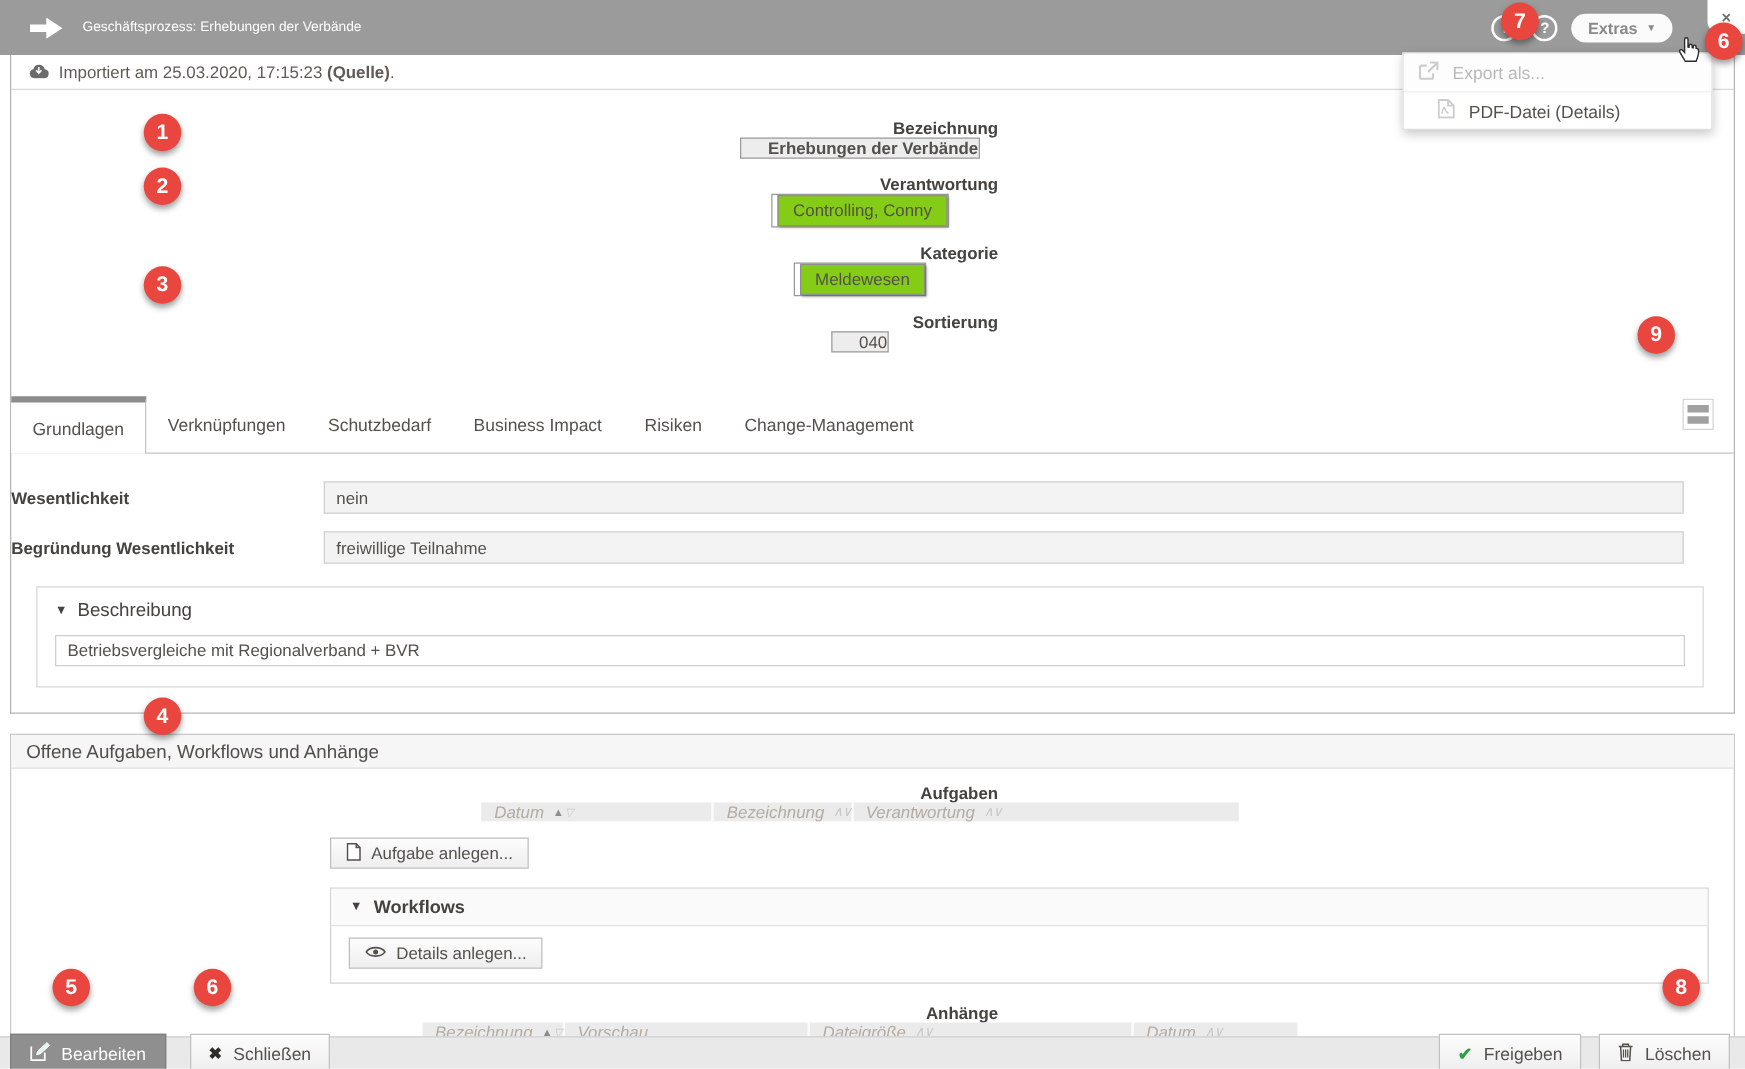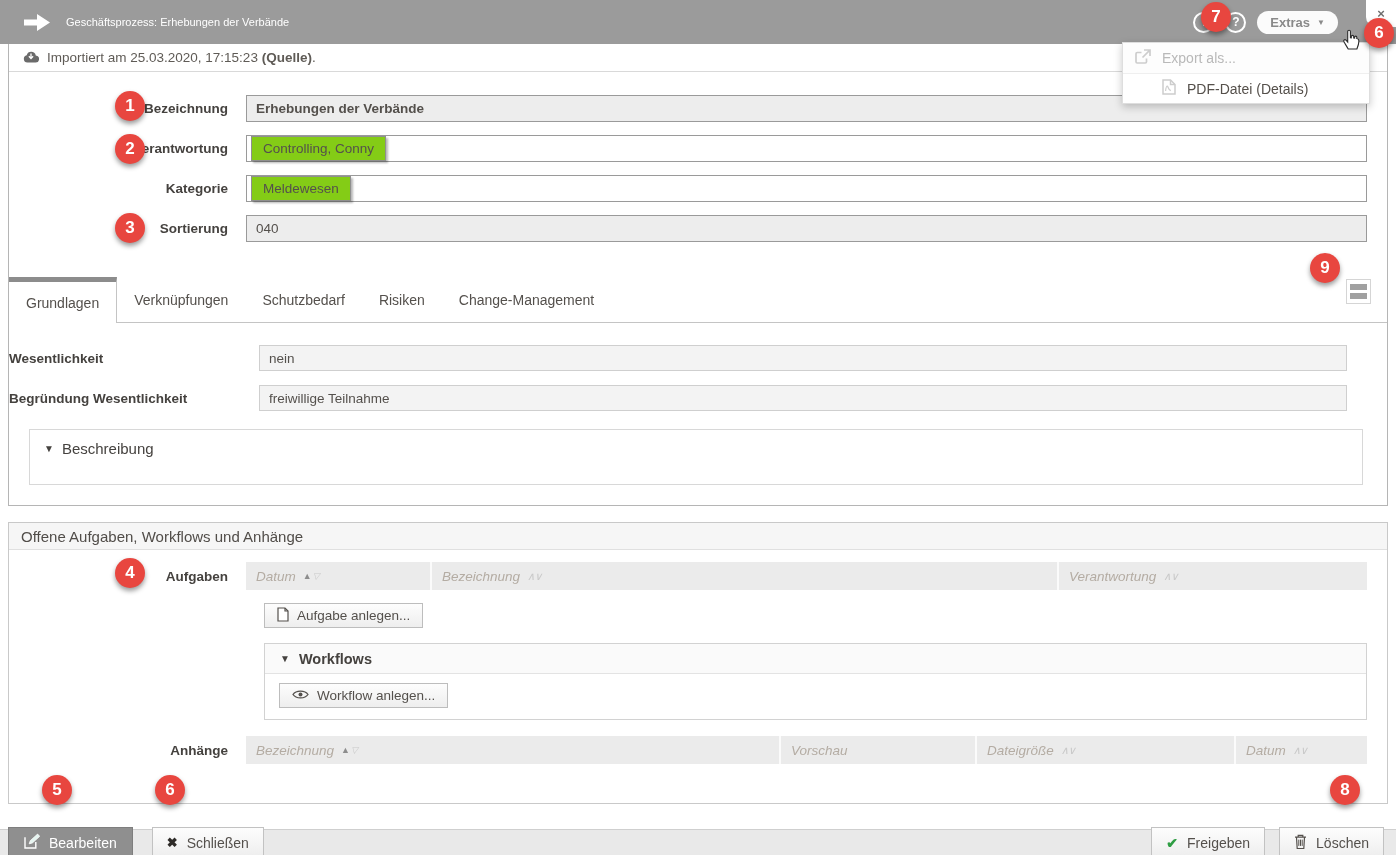--- a/index.html
+++ b/index.html
@@ -19,31 +19,31 @@
     align-items:center; gap:7px; color:#8a8a8a; font-weight:bold; font-size:13px; cursor:pointer; }
   .extras-caret { font-size:8px; color:#8a8a8a; }
   .close-corner { position:absolute; top:0; right:0; width:30px; height:27px; background:#fff;
     border-bottom-left-radius:10px; display:flex; align-items:center; justify-content:center;
     color:#6f6f6f; font-weight:bold; font-size:13px; z-index:60; }
   
   .menu { position:absolute; top:42px; right:26px; width:248px; background:#fff;
     border:1px solid #dedede; box-shadow:0 3px 8px rgba(0,0,0,.22); z-index:50; }
   .menu-item { height:30px; display:flex; align-items:center; gap:11px; font-size:14px; }
   .menu-item.disabled { padding-left:12px; color:#b9b9b9; background:#fdfdfd; }
-  .menu-item.sub { padding-left:39px; color:#55504b; border-top:1px solid #efefef; cursor:pointer; }
+  .menu-item.sub { padding-left:27px; color:#55504b; border-top:1px solid #efefef; cursor:pointer; }
   
   .panel1 { margin:0 8px; border:1px solid #b5b5b5; border-top:none; background:#fff; }
   .import-bar { height:28px; border-bottom:1px solid #d9d9d9; display:flex; align-items:center;
     padding-left:14px; color:#5f5b56; font-size:13.5px; gap:8px; }
   .import-bold { font-weight:bold; }
   .form-area { padding:23px 0 10px; }
-  .frow { display:flex; align-items:center; margin-bottom:13px; }
+  .frow { display:flex; align-items:center; margin-bottom:13px;flex-direction:column; }
   .flabel { width:237px; text-align:right; padding-right:18px; font-size:13.5px; font-weight:bold; color:#45423f; }
   .ffield { flex:1; margin-right:20px; height:27px; display:flex; align-items:center;
-    padding-left:9px; font-size:13.5px; color:#54504c; }
+    padding-left:21px; font-size:13.5px; color:#54504c; }
   .ffield.gray { background:#ededed; border:1px solid #9a9a9a; }
   .ffield.white { background:#fff; border:1px solid #9a9a9a; padding-left:4px; }
   .bold-val { font-weight:bold; }
   .chip { background:#84cc16; border:1px solid #8f8f8f; box-shadow:1.5px 1.5px 2px rgba(0,0,0,.28);
     padding:4px 11px; font-size:13.5px; cursor:pointer; }
   
   .tabs-row { display:flex; align-items:stretch; border-bottom:1px solid #c4c4c4; position:relative; margin-top:12px; height:46px; }
   .tab { font-size:14px; color:#54504c; padding:0 17px; display:flex; align-items:center; cursor:pointer; }
   .tab.active { background:#fff; border-right:1px solid #c4c4c4; border-top:5px solid #8c8c8c;
     margin-bottom:-1px; font-weight:normal; }
@@ -182,20 +182,21 @@
       <div class="ffield gray">
         <span>040</span>
       </div>
     </div>
   </div>
 
   <div class="tabs-row">
     <div class="tab active">Grundlagen</div>
     <div class="tab">Verknüpfungen</div>
     <div class="tab">Schutzbedarf</div>
+    <div class="tab">Business Impact</div>
     <div class="tab">Risiken</div>
     <div class="tab">Change-Management</div>
     <div class="view-toggle">
       <span class="bar"></span>
       <span class="bar"></span>
     </div>
   </div>
 
   <div class="tab-content">
     <div class="trow">
@@ -207,20 +208,23 @@
     <div class="trow">
       <div class="tlabel">Begründung Wesentlichkeit</div>
       <div class="tfield">
         <span>freiwillige Teilnahme</span>
       </div>
     </div>
     <div class="desc-box">
       <div class="desc-head">
         <span class="desc-caret">▼</span>
         <span>Beschreibung</span>
+      </div>
+      <div class="desc-input">
+        <span>Betriebsvergleiche mit Regionalverband + BVR</span>
       </div>
     </div>
   </div>
 </div>
 
 <div class="panel2">
   <div class="sec-header">Offene Aufgaben, Workflows und Anhänge</div>
   <div class="sec-body">
     <div class="frow">
       <div class="flabel">Aufgaben</div>
@@ -267,21 +271,21 @@
         <span>Workflows</span>
       </div>
       <div class="wf-body">
         <button class="btn-light">
           <span>
             <svg width="17" height="11" viewBox="0 0 17 11">
                 <path d="M1 5.5 C4 1 13 1 16 5.5 C13 10 4 10 1 5.5 z" fill="none" stroke="#54504c" stroke-width="1.3"></path>
                 <circle cx="8.5" cy="5.5" r="2" fill="#54504c"></circle>
               </svg>
           </span>
-          <span>Workflow anlegen...</span>
+          <span>Details anlegen...</span>
         </button>
       </div>
     </div>
 
     <div class="frow mt16">
       <div class="flabel">Anhänge</div>
       <div class="thead">
         <div class="th th-abez">
           <span>Bezeichnung</span>
           <span class="sort">

